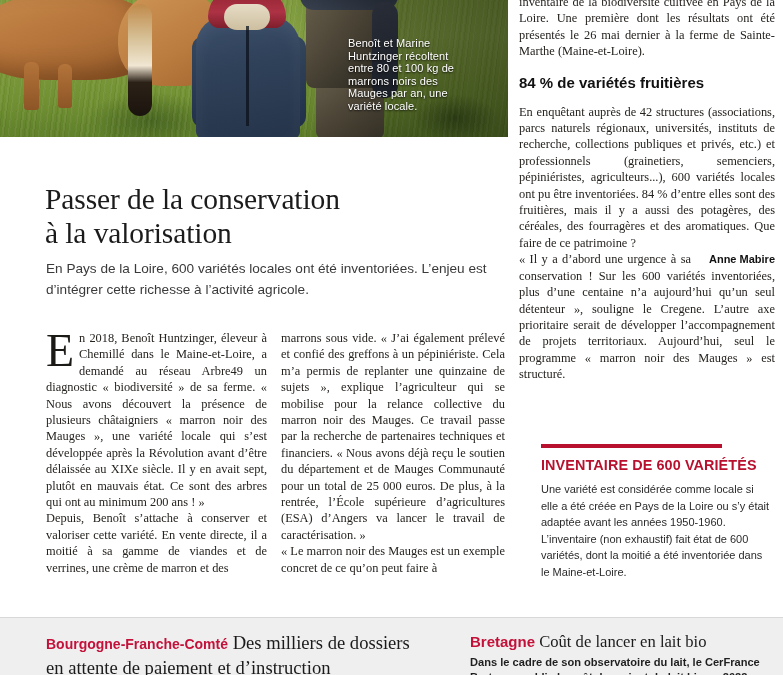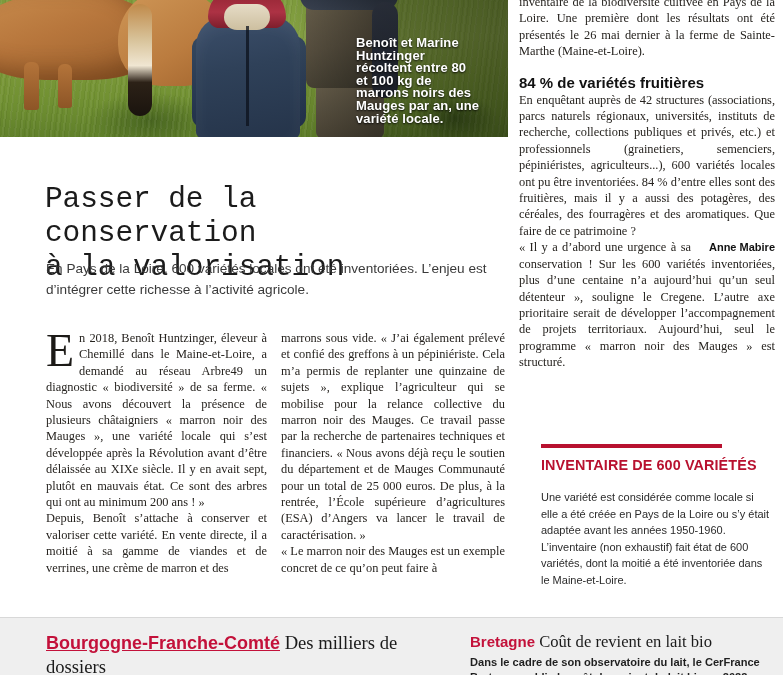--- a/index.html
+++ b/index.html
@@ -106,24 +106,24 @@
   .m-trouser {
     position:absolute; left:316px; top:80px; width:68px; height:58px;
     background: linear-gradient(180deg,#6d6450,#4e4738);
     border-radius: 6px;
   }
   .photo-shade {
     position:absolute; inset:0;
     background: linear-gradient(90deg, rgba(0,0,0,0) 58%, rgba(0,0,0,.30) 74%, rgba(0,0,0,.42) 100%);
   }
   .photo-caption {
-    position:absolute; right:28px; top:37px; width:124px;
-    font-family: "Liberation Sans", sans-serif;
-    font-size: 13px; line-height: 12.6px;
-    color: #ffffff; font-weight: 700;
+    position:absolute; right:36px; top:37px; width:124px;
+    font-family: "Liberation Sans", sans-serif;
+    font-size: 11px; line-height: 12.6px;
+    color: #ffffff; font-weight: 400;
     text-shadow: 0 1px 2px rgba(0,0,0,.85);
     letter-spacing: .1px;
   }
   .photo-credit {
     position:absolute; right:2px; top:72px;
     font-family: "Liberation Sans", sans-serif;
     font-size: 7.5px; color: #efefef;
     transform: rotate(-90deg); transform-origin: right top;
     white-space: nowrap;
     text-shadow: 0 1px 1px rgba(0,0,0,.8);
@@ -131,21 +131,21 @@
 
   
   .kicker {
     position:absolute; left:46px; top:151px;
     font-family: "Liberation Sans", sans-serif;
     font-weight: 700; font-size: 24.5px; line-height: 26px;
     color: #C3113A; letter-spacing: -0.2px;
   }
   .title {
     position:absolute; left:45px; top:182px; width:420px;
-    font-family: Liberation Mono, monospace;
+    font-family: Liberation Serif, serif;
     font-size: 29.5px; line-height: 34px; color: #1b1b1b;
     font-weight: 400; letter-spacing: -0.1px;
   }
   .standfirst {
     position:absolute; left:46px; top:258px; width:465px;
     font-family: "Liberation Sans", sans-serif;
     font-size: 13.6px; line-height: 21px; color: #3a3a3a;
   }
 
   
@@ -165,60 +165,60 @@
     float: left;
     font-family: "Liberation Serif", serif;
     font-size: 46px; line-height: 38px;
     padding: 2px 5px 0 0;
     color: #1c1a17; font-weight: 400;
   }
 
   .subhead {
     font-family: "Liberation Sans", sans-serif;
     font-weight: 700; font-size: 15px; line-height: 19px;
-    color: #111; margin: 13px 0 0 0; text-align: left;
+    color: #111; margin: 13px 0 12px 0; text-align: left;
   }
   .byline {
     font-family: "Liberation Sans", sans-serif;
     font-weight: 700; font-size: 11px; color: #111;
     float: right; margin-left: 18px;
   }
 
   
   .box {
     position:absolute; left: 541px; top: 444px; width: 229px;
   }
   .box-rule {
     width: 181px; height: 4px; background: #B8112F; margin-bottom: 9px;
   }
   .box-title {
     font-family: "Liberation Sans", sans-serif;
     font-weight: 700; font-size: 14.4px; line-height: 17px;
-    color: #B8112F; letter-spacing: .1px; margin-bottom: 15px;
+    color: #B8112F; letter-spacing: .1px; margin-bottom: 7px;
   }
   .box-text {
     font-family: "Liberation Sans", sans-serif;
     font-size: 11px; line-height: 16.6px; color: #2b2b2b;
   }
 
   
   .strip {
     position:absolute; left:0; top:617px; width:783px; height:58px;
     background: #EFEFEF;
     border-top: 1px solid #d8d8d8;
     overflow: hidden;
   }
   .teaser { position:absolute; }
   #teaser-left  { left: 46px;  top: 13px; width: 400px; }
   #teaser-right { left: 470px; top: 13px; width: 300px; }
   .teaser-region {
     font-family: "Liberation Sans", sans-serif;
     font-weight: 700; color: #C3113A;
   }
-  .t-left-region  { font-size: 18px; text-decoration: underline; }
+  .t-left-region  { font-size: 14px; }
   .t-right-region { font-size: 15px; }
   .teaser-head-l {
     font-family: "Liberation Serif", serif;
     font-size: 18.6px; line-height: 23px; color: #1b1b1b;
   }
   .teaser-head-r {
     font-family: "Liberation Serif", serif;
     font-size: 16.6px; line-height: 21px; color: #1b1b1b;
   }
   .teaser-sub {
@@ -284,18 +284,18 @@
     <div class="box-title">INVENTAIRE DE 600 VARIÉTÉS</div>
     <div class="box-text">Une variété est considérée comme locale si elle a été créée en Pays de la Loire ou s’y était adaptée avant les années 1950-1960. L’inventaire (non exhaustif) fait état de 600 variétés, dont la moitié a été inventoriée dans le Maine-et-Loire.</div>
   </div>
 
   <div class="strip">
     <div class="teaser" id="teaser-left">
       <div class="teaser-head-l"><span class="teaser-region t-left-region">Bourgogne-Franche-Comté</span><span> Des milliers de dossiers</span></div>
       <div class="teaser-head-l">en attente de paiement et d’instruction</div>
     </div>
     <div class="teaser" id="teaser-right">
-      <div class="teaser-head-r"><span class="teaser-region t-right-region">Bretagne</span><span> Coût de revient en lait bio</span></div>
+      <div class="teaser-head-r"><span class="teaser-region t-right-region">Bretagne</span><span> Coût de lancer en lait bio</span></div>
       <div class="teaser-sub">Dans le cadre de son observatoire du lait, le CerFrance Bretagne publie le coût de revient du lait bio en 2022.</div>
     </div>
   </div>
 
 </div>
 
 </body></html>

